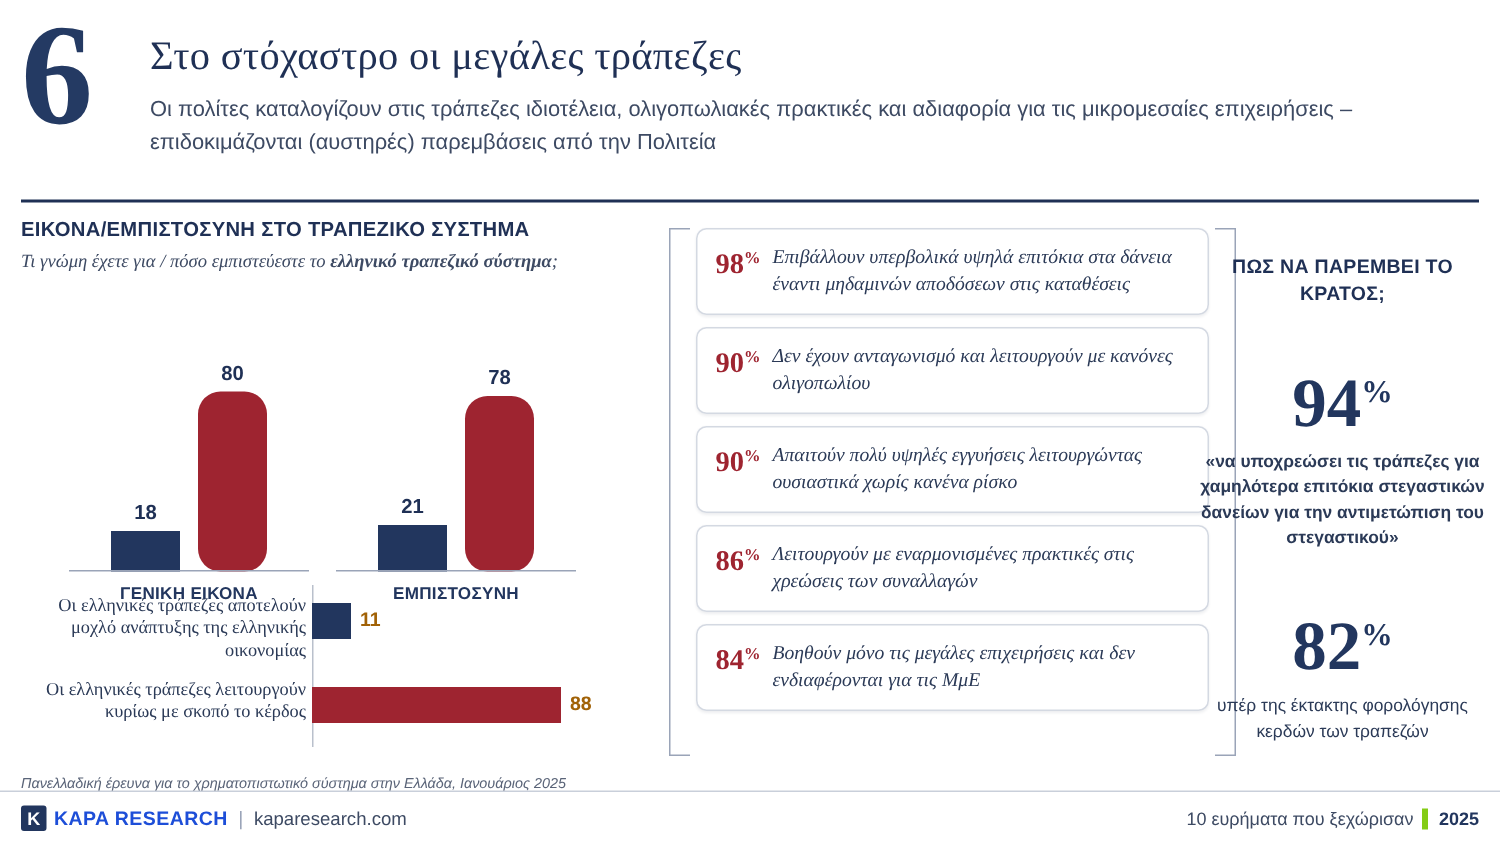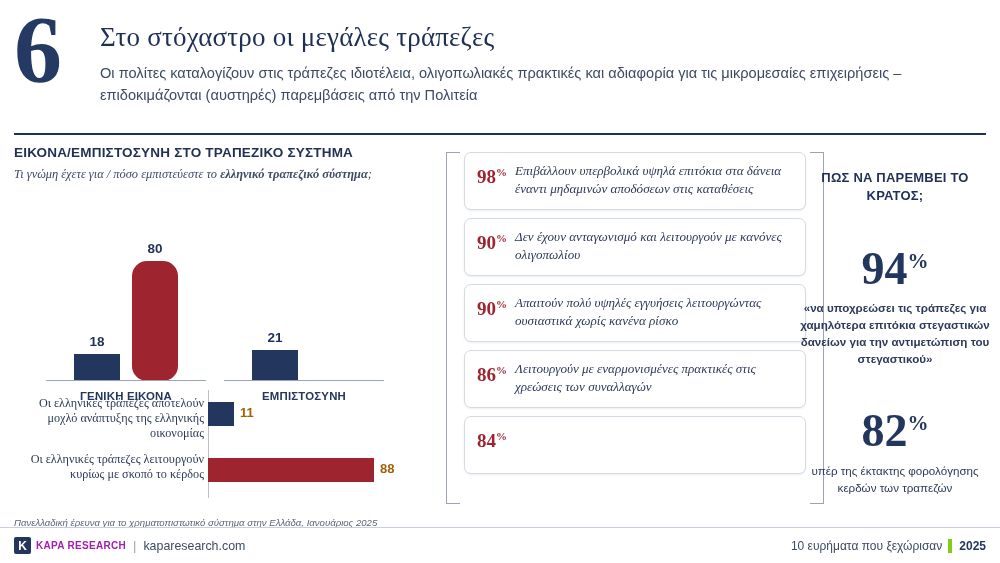--- a/index.html
+++ b/index.html
@@ -279,23 +279,23 @@
     color: #fff;
     font-size: 12px;
     font-weight: 700;
     display: flex;
     align-items: center;
     justify-content: center;
     margin-right: 5px;
     border-radius: 2px;
   }
   .logo-text {
-    font-size: 10px;
-    font-weight: 700;
-    color: #a21caf;
+    font-size: 13px;
+    font-weight: 700;
+    color: #1d4ed8;
     letter-spacing: 0.3px;
   }
   .logo-sep {
     margin: 0 7px;
     color: #9aa4b8;
     font-size: 13px;
   }
   .logo-url {
     font-size: 12.4px;
     color: #3d4a63;
@@ -341,20 +341,23 @@
         <div class="bar red" style="height:120px;">
           <span class="val">80</span>
         </div>
         <div class="axis"></div>
         <div class="cat">ΓΕΝΙΚΗ ΕΙΚΟΝΑ</div>
       </div>
       <div class="bgroup" style="left:206px;">
         <div class="bar navy" style="height:31px;">
           <span class="val">21</span>
         </div>
+        <div class="bar red" style="height:117px;">
+          <span class="val">78</span>
+        </div>
         <div class="axis"></div>
         <div class="cat">ΕΜΠΙΣΤΟΣΥΝΗ</div>
       </div>
     </div>
 
     <div class="hbars">
       <div class="hsep"></div>
       <div class="hrow" style="top:6px;">
         <div class="lbl">Οι ελληνικές τράπεζες αποτελούν μοχλό ανάπτυξης της ελληνικής οικονομίας</div>
         <div class="hbar navy" style="width:26px; top:6px;"></div>
@@ -390,20 +393,21 @@
         <div class="stat-txt">Απαιτούν πολύ υψηλές εγγυήσεις λειτουργώντας ουσιαστικά χωρίς κανένα ρίσκο</div>
       </div>
 
       <div class="stat-card">
         <div class="stat-pct"><span>86</span><sup>%</sup></div>
         <div class="stat-txt">Λειτουργούν με εναρμονισμένες πρακτικές στις χρεώσεις των συναλλαγών</div>
       </div>
 
       <div class="stat-card">
         <div class="stat-pct"><span>84</span><sup>%</sup></div>
+        <div class="stat-txt">Βοηθούν μόνο τις μεγάλες επιχειρήσεις και δεν ενδιαφέρονται για τις ΜμΕ</div>
       </div>
 
     </div>
   </div>
 
   <div class="right-col">
     <div class="right-title">ΠΩΣ ΝΑ ΠΑΡΕΜΒΕΙ ΤΟ ΚΡΑΤΟΣ;</div>
 
     <div class="bignum"><span>94</span><sup>%</sup></div>
     <div class="bigcap">«να υποχρεώσει τις τράπεζες για χαμηλότερα επιτόκια στεγαστικών δανείων για την αντιμετώπιση του στεγαστικού»</div>

